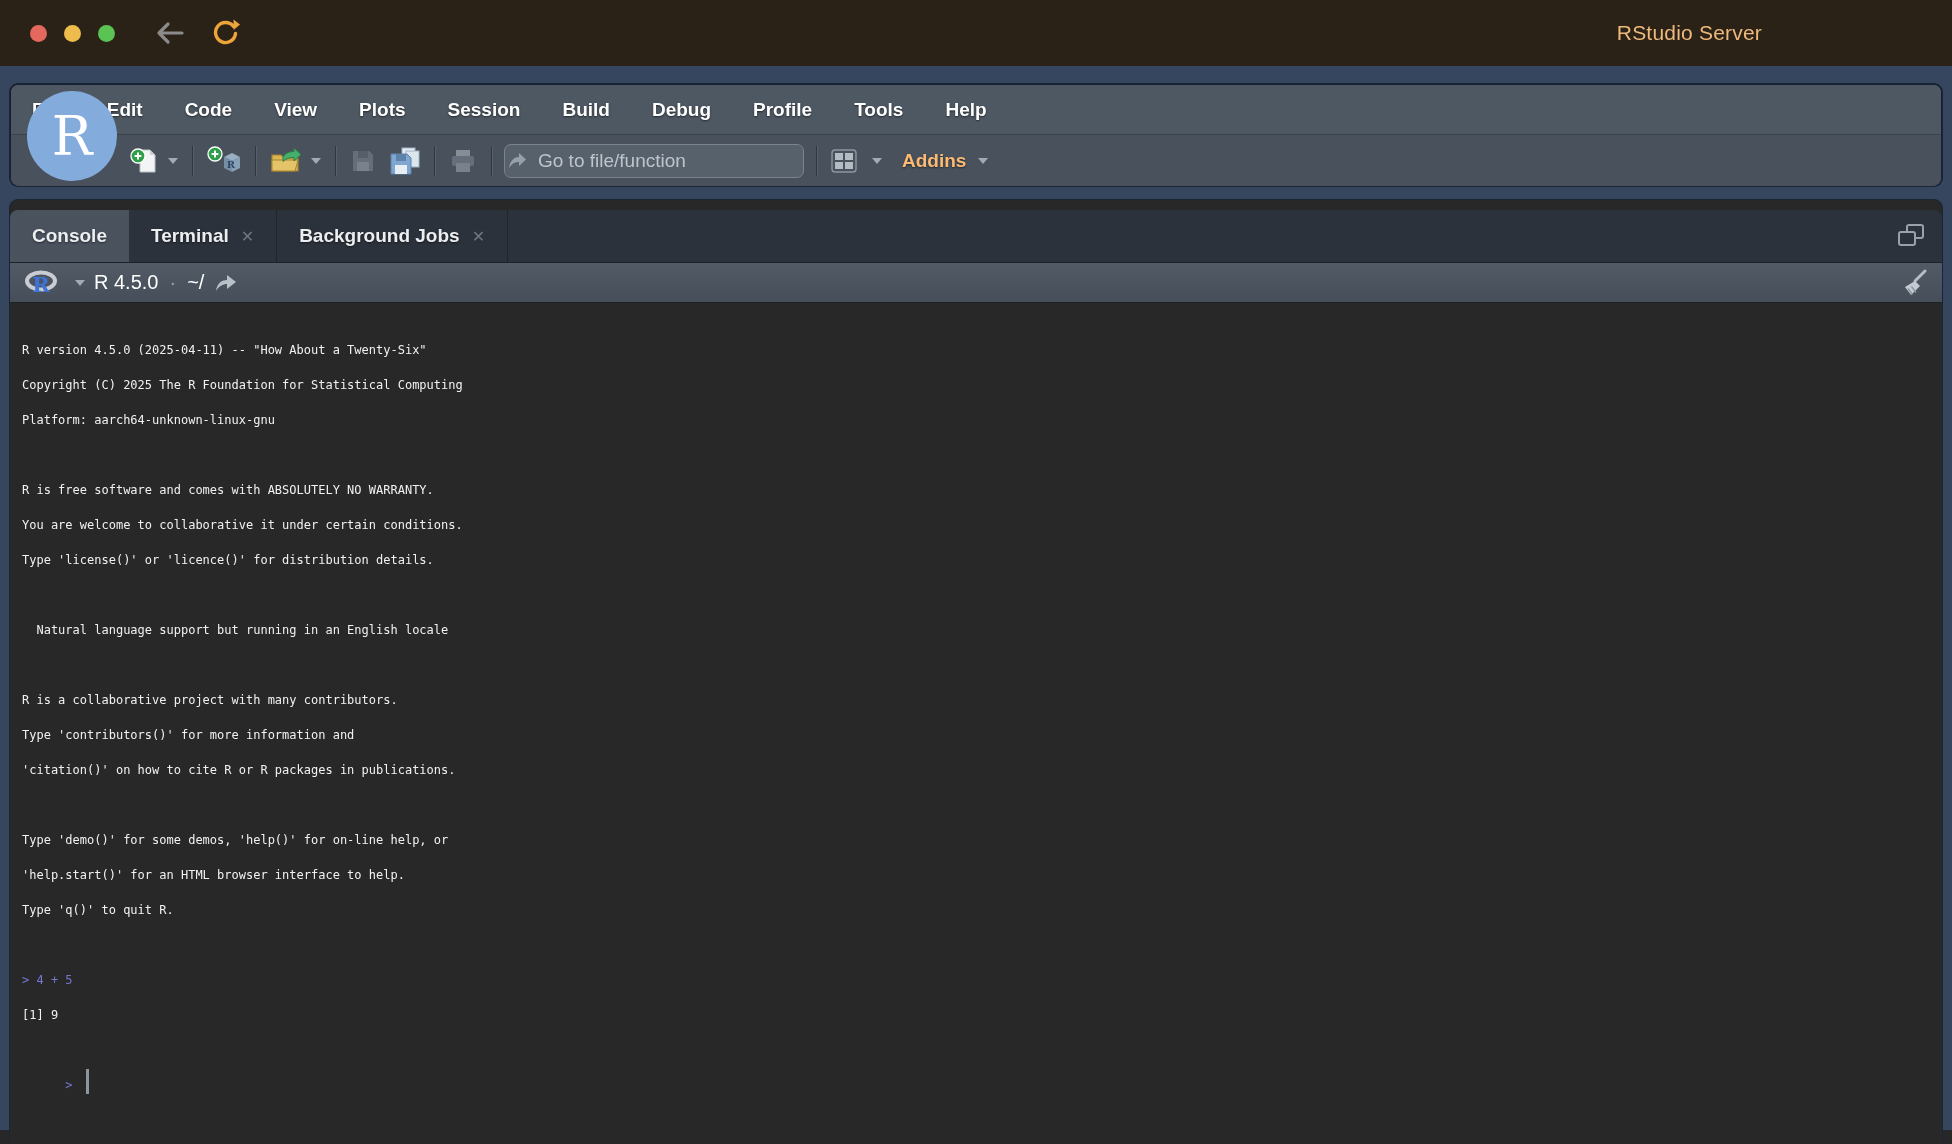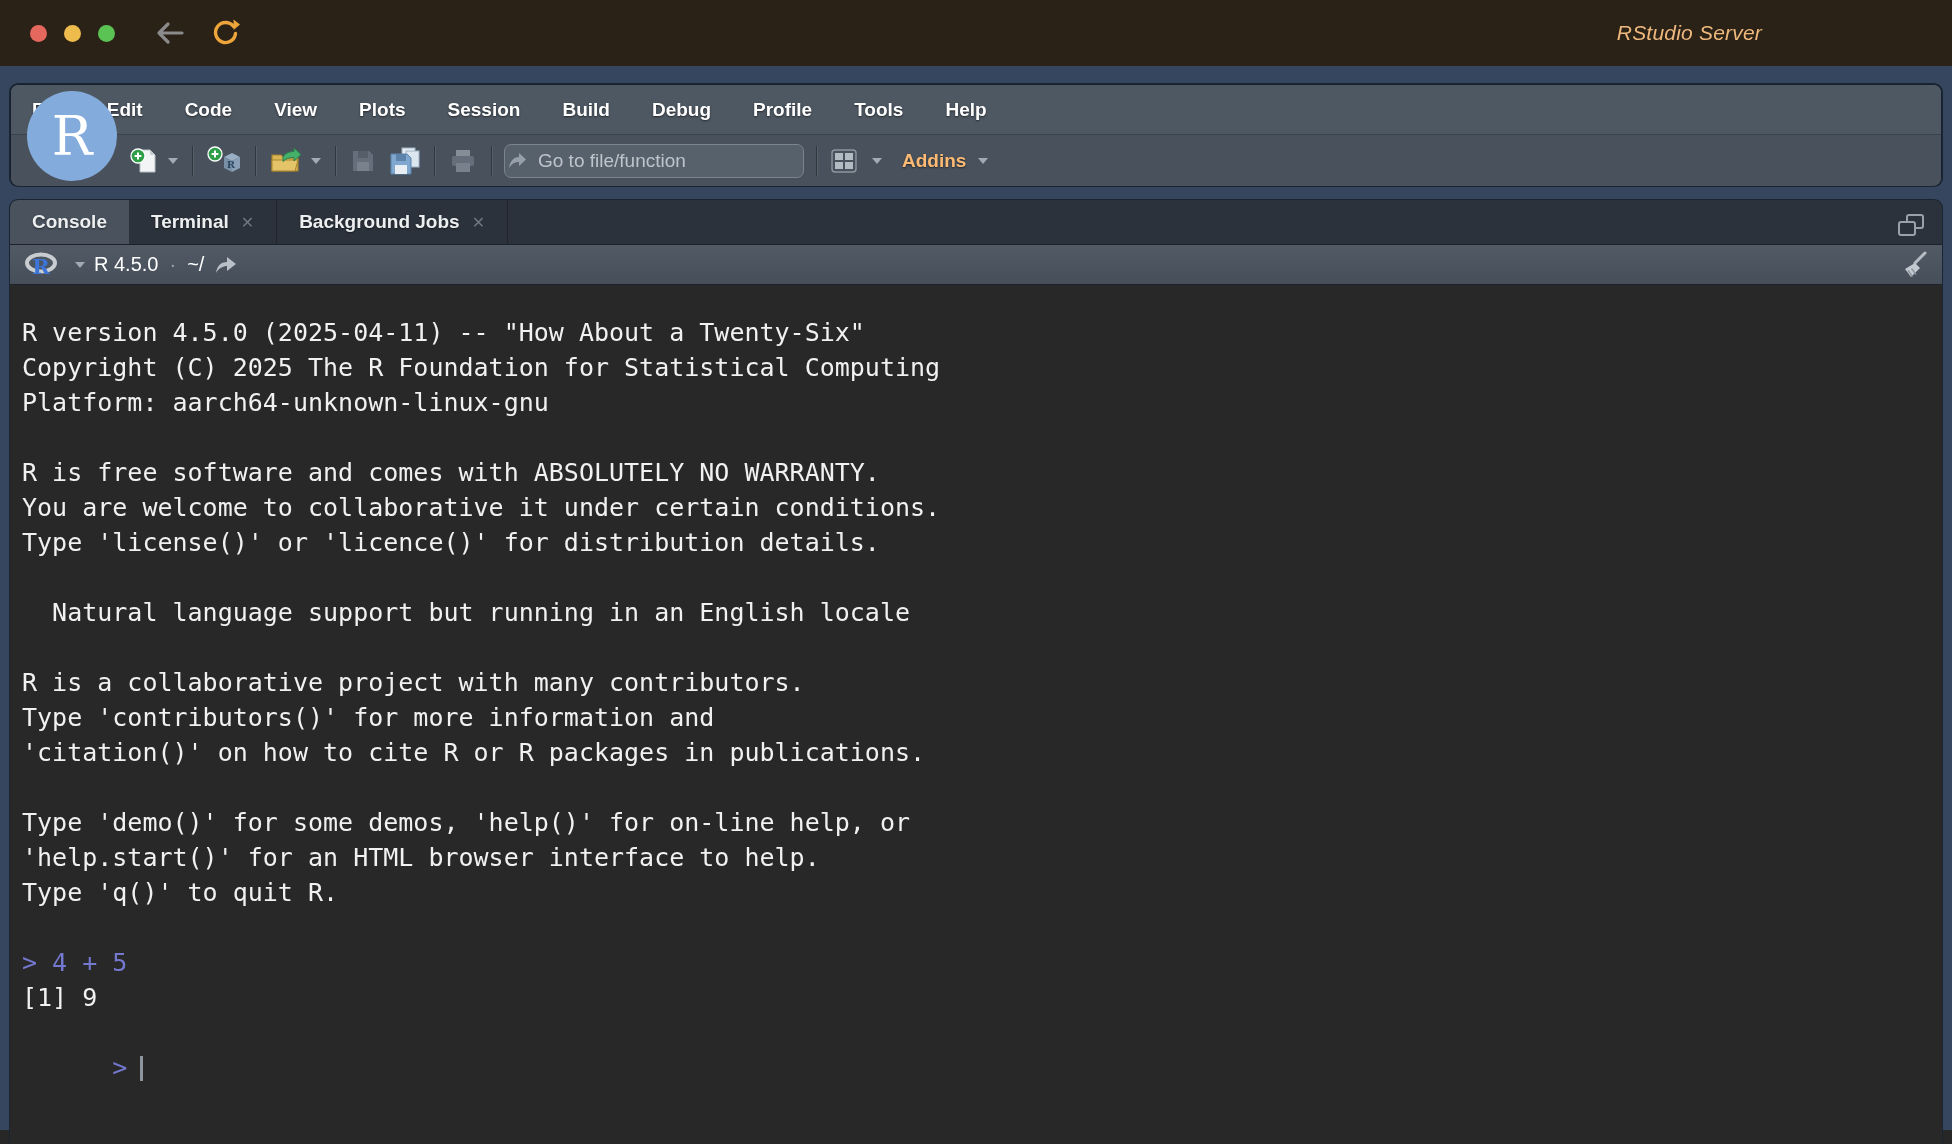--- a/index.html
+++ b/index.html
@@ -7,21 +7,21 @@
   body {
     position:relative;
     background:#35465e;
     font-family:"Liberation Sans", sans-serif;
     -webkit-font-smoothing:antialiased;
   }
 
   
   .topbar {
     position:absolute; top:0; left:0; right:0; height:66px;
-    background:#2a2117; display:flex; align-items:center; z-index:5;font-style:italic;
+    background:#2a2117; display:flex; align-items:center; z-index:5;
   }
   .traffic { display:flex; gap:17px; margin-left:30px; }
   .light { width:17px; height:17px; border-radius:50%; }
   .light.red    { background:#e5685f; }
   .light.yellow { background:#eebc4d; }
   .light.green  { background:#5bc254; }
   .nav-btn { margin-left:38px; display:flex; align-items:center; }
   .topbar-title {
     position:absolute; right:190px; top:0; height:66px;
     display:flex; align-items:center;
@@ -84,22 +84,22 @@
   .addins-caret { margin-left:12px; }
 
   
   .console-panel {
     position:absolute; left:10px; right:10px; top:200px; bottom:0;
     border-radius:8px 8px 0 0; background:#282828; z-index:2;
     box-shadow:0 0 0 1px #1a2433;
     display:flex; flex-direction:column; overflow:hidden;
   }
   .tab-row {
-    height:44px; background:#2c323b; display:flex; align-items:stretch;
-    position:relative; border-radius:8px 8px 0 0; flex:0 0 auto;
+    height:52px; background:#2c323b; display:flex; align-items:stretch;
+    position:relative; border-radius:8px 8px 0 0; flex:0 0 auto;margin-top:10px;
   }
   .tab {
     display:flex; align-items:center; padding:0 22px;
     color:#eceef0; font-size:19px; font-weight:600;
     text-shadow:0 1px 2px rgba(0,0,0,.5);
     border-right:1px solid #20252c; cursor:default;
   }
   .tab.active {
     background:#49525d; border-top-left-radius:8px; border-right:none;
   }
@@ -113,21 +113,21 @@
     display:flex; align-items:center; padding:0 14px; gap:9px;
     position:relative;
   }
   .version-text { color:#ffffff; font-size:20px; }
   .version-dot { color:#9aa2ab; font-size:20px; margin:0 2px; }
   .broom { position:absolute; right:14px; top:0; height:39px; display:flex; align-items:center; }
 
   .console-output {
     flex:1; padding:30px 0 0 12px;
     font-family:"DejaVu Sans Mono", monospace;
-    font-size:25px; color:#f1f1f1; cursor:text;
+    font-size:12px; color:#f1f1f1; cursor:text;
   }
   .cline { height:35px; line-height:35px; white-space:pre; }
   .cline.in { color:#7478cf; }
   .cursor {
     display:inline-block; width:3px; height:25px; background:#8f959c;
     vertical-align:-5px; margin-left:13px;
   }
 
   .bottom-strip {
     position:absolute; left:0; right:0; bottom:0; height:14px;

